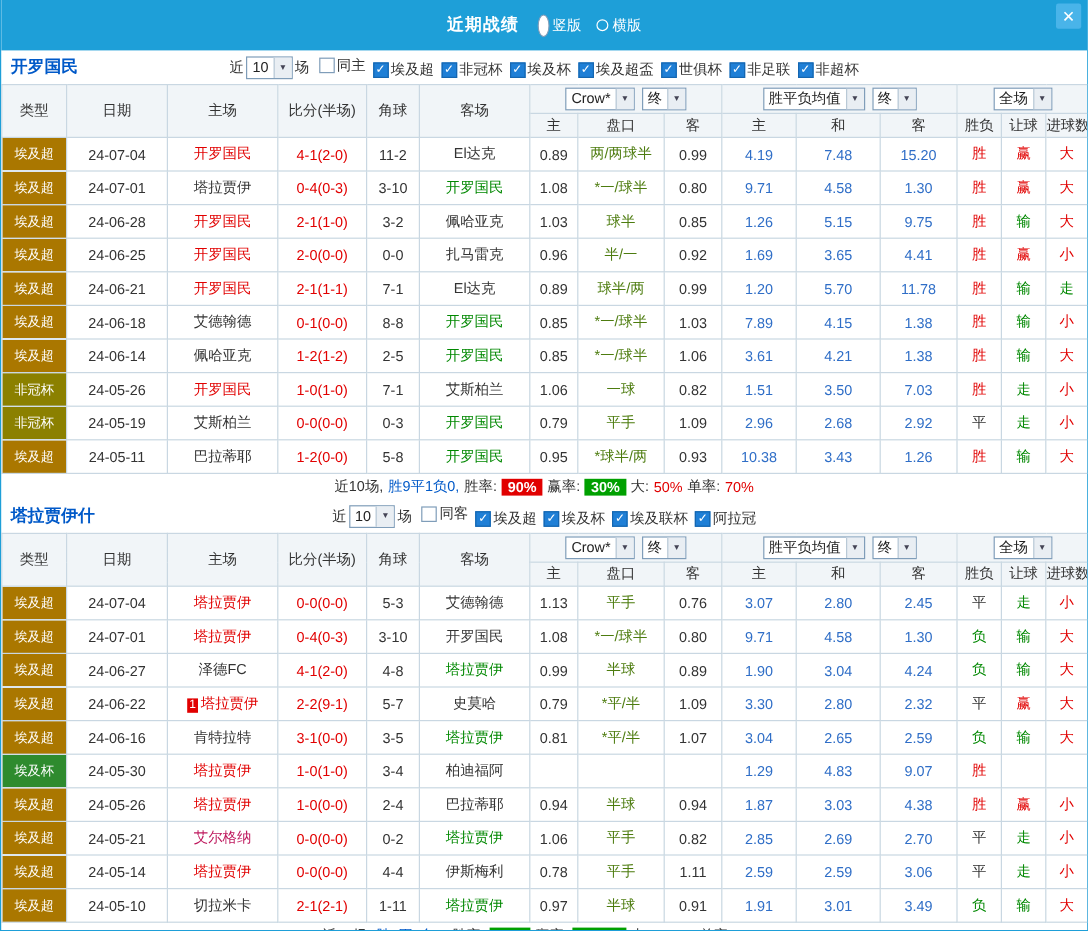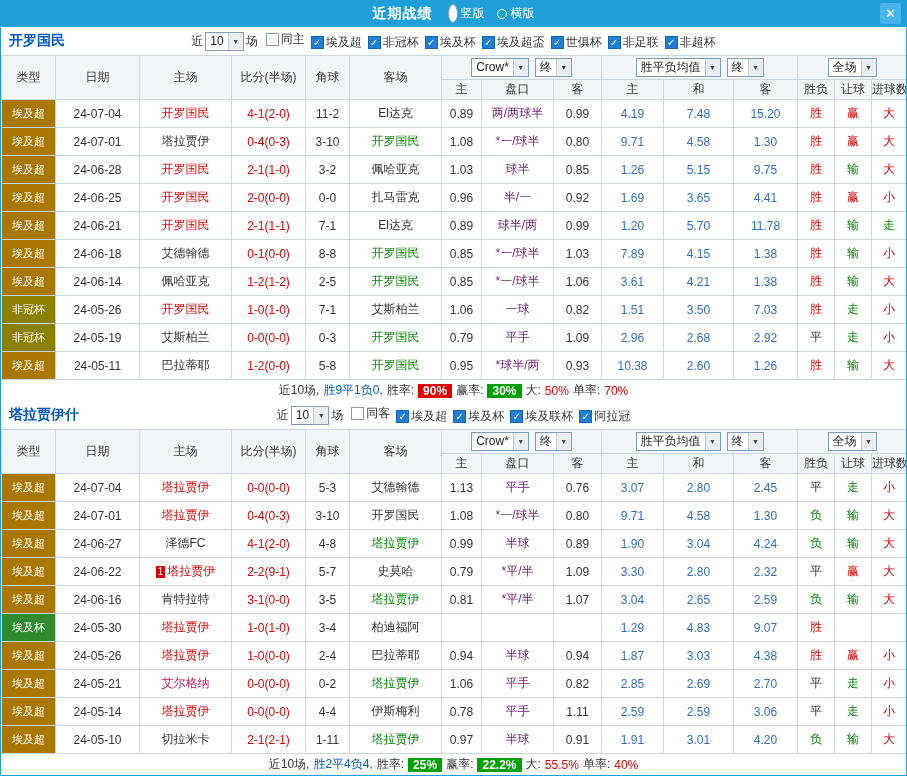--- a/index.html
+++ b/index.html
@@ -1,20 +1,20 @@
 <!DOCTYPE html>
 <html><head>
 <meta charset="utf-8">
 <style>
   * { margin:0; padding:0; box-sizing:border-box; }
   html,body { background:#fff; }
   body { font-family:"Liberation Sans","DejaVu Sans",sans-serif; width:907px; }
   .window { width:907px; height:776px; background:#fff; border:1px solid #1e9fd8; border-top:none; overflow:hidden; }
 
-  .titlebar { height:27px; background:#1e9fd8; position:relative; display:flex; align-items:center; justify-content:center; color:#fff; }
+  .titlebar { height:42px; background:#1e9fd8; position:relative; display:flex; align-items:center; justify-content:center; color:#fff; }
   .titlebar .title { font-size:14px; font-weight:bold; letter-spacing:1px; }
   .tb-radio { display:inline-flex; align-items:center; font-size:12px; cursor:pointer; margin-left:12px; }
   .radio { display:inline-block; width:10px; height:10px; border:1px solid #fff; border-radius:50%; margin-right:4px; background:transparent; }
   .radio.sel { background:#fff; }
   .close-btn { position:absolute; right:5px; top:3px; width:21px; height:21px; background:#49b4e9; color:#fff; font-weight:bold; text-align:center; line-height:21px; font-size:13px; cursor:pointer; border-radius:2px; }
 
   .section-head { height:28px; position:relative; display:flex; align-items:center; justify-content:center; }
   .team-title { position:absolute; left:8px; color:#0059c8; font-weight:bold; font-size:14px; }
   .filters { display:inline-flex; align-items:center; font-size:12px; color:#333; }
   .filters > span { margin:0 1px; }
@@ -29,21 +29,21 @@
 
   table { border-collapse:collapse; table-layout:fixed; width:100%; }
   th, td { border:1px solid #c9d7e2; text-align:center; font-size:12px; color:#333; overflow:hidden; white-space:nowrap; }
   thead th { background:#f1f5f8; font-weight:normal; }
   .hrow1 th { height:24px; }
   .hrow2 th { height:20px; }
   tbody td { height:28px; background:#fff; }
 
   .badge-td { color:#fff; font-size:11px; }
   .score { color:#e10000; }
-  .handicap { color:#701a75; }
+  .handicap { color:#4d7c0f; }
   .euro { color:#2f6ec7; }
   .rank { display:inline-block; background:#e10000; color:#fff; font-size:10px; line-height:12px; padding:0 2px; margin-right:2px; }
 
   .summary { height:21px; display:flex; align-items:center; justify-content:center; font-size:12px; color:#333; }
   .summary span { margin:0 2px; }
   .s-blue { color:#0059c8; }
   .s-red { color:#e10000; }
   .pct { color:#fff; font-weight:bold; padding:0 5px; }
 </style>
 </head>
@@ -323,21 +323,21 @@
         <td class="badge-td" style="background: rgb(170, 119, 0);">埃及超</td>
         <td>24-05-11</td>
         <td><span style="color: rgb(51, 51, 51);">巴拉蒂耶</span></td>
         <td class="score">1-2(0-0)</td>
         <td>5-8</td>
         <td><span style="color: rgb(0, 136, 0);">开罗国民</span></td>
         <td>0.95</td>
         <td class="handicap">*球半/两</td>
         <td>0.93</td>
         <td class="euro">10.38</td>
-        <td class="euro">2.60</td>
+        <td class="euro">3.43</td>
         <td class="euro">1.26</td>
         <td style="color: rgb(225, 0, 0);">胜</td>
         <td style="color: rgb(0, 136, 0);">输</td>
         <td style="color: rgb(225, 0, 0);">大</td>
       </tr>
         </tbody>
     </table>
 
     <div class="summary">
       <span>近10场,</span>
@@ -604,21 +604,21 @@
         <td>24-05-10</td>
         <td><span style="color: rgb(51, 51, 51);">切拉米卡</span></td>
         <td class="score">2-1(2-1)</td>
         <td>1-11</td>
         <td><span style="color: rgb(0, 136, 0);">塔拉贾伊</span></td>
         <td>0.97</td>
         <td class="handicap">半球</td>
         <td>0.91</td>
         <td class="euro">1.91</td>
         <td class="euro">3.01</td>
-        <td class="euro">4.20</td>
+        <td class="euro">3.49</td>
         <td style="color: rgb(0, 136, 0);">负</td>
         <td style="color: rgb(0, 136, 0);">输</td>
         <td style="color: rgb(225, 0, 0);">大</td>
       </tr>
         </tbody>
     </table>
 
     <div class="summary">
       <span>近10场,</span>
       <span class="s-blue">胜2平4负4,</span>

